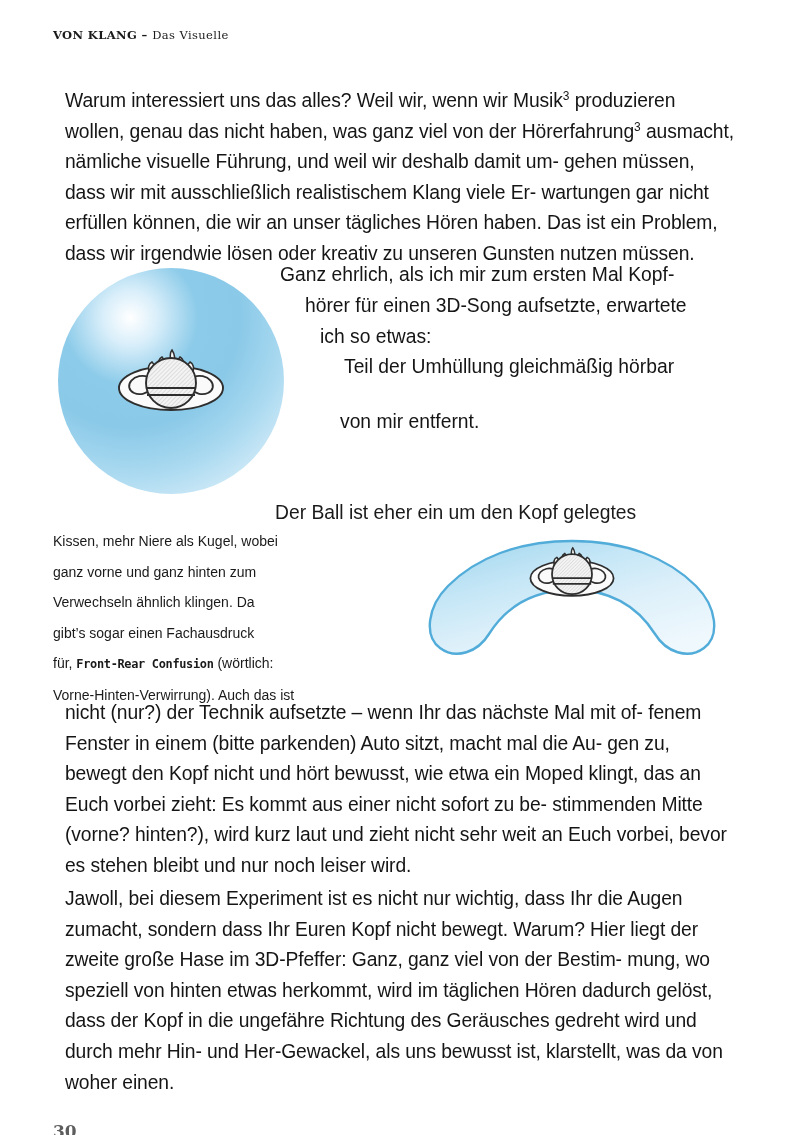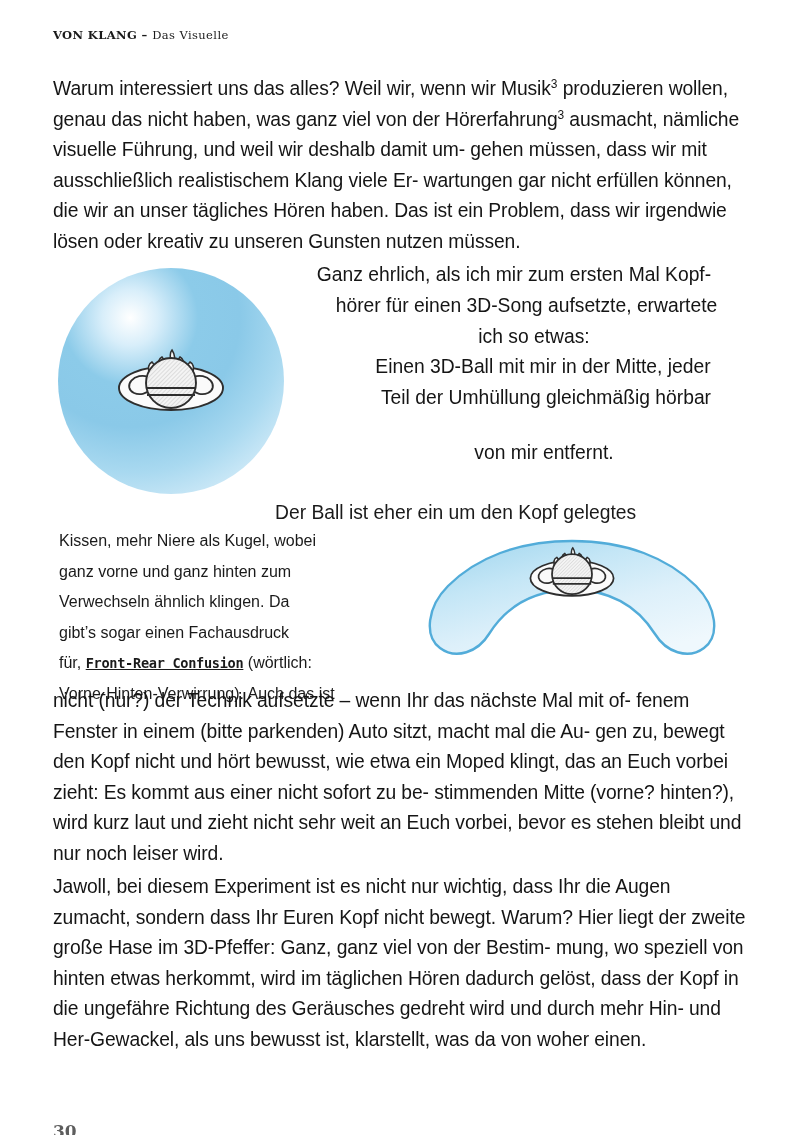--- a/index.html
+++ b/index.html
@@ -38,21 +38,21 @@
   
   .col {
     position: absolute;
     left: 53px;
     width: 694px;
     font-size: 19.3px;
     line-height: 30.6px;
     color: #151515;
     letter-spacing: -0.1px;
   }
-  .col p { margin: 0; }
+  .col p { margin: 12px; }
   sup {
     font-size: 0.62em;
     vertical-align: super;
     line-height: 0;
   }
 
   
   #para-intro { top: 74px; }
 
   
@@ -65,50 +65,49 @@
     color: #151515;
   }
   .inset-block .ln { white-space: nowrap; display: block; }
   .ind-0 { padding-left: 0px; }
   .ind-1 { padding-left: 25px; }
   .ind-2 { padding-left: 40px; }
   .ind-3 { padding-left: 58px; }
   .ind-4 { padding-left: 64px; }
   .ind-5 { padding-left: 60px; margin-top: 24px; }
 
-  #inset-expect { top: 260px; text-align: center; }
+  #inset-expect { top: 260px; }
   #inset-actual { top: 443px; }
 
   
   #line-ball {
     position: absolute;
     left: 275px;
     top: 498px;
     width: 480px;
     font-size: 19.3px;
     line-height: 30.6px;
     white-space: nowrap;
   }
 
   
   #col-narrow {
     position: absolute;
-    left: 59px;
+    left: 53px;
     top: 526px;
     width: 390px;
-    font-size: 16px;
+    font-size: 14px;
     line-height: 30.6px;
   }
   #col-narrow .ln { display: block; white-space: nowrap; }
   .slab {
     font-family: "DejaVu Sans Mono", "Liberation Mono", monospace;
     font-size: 0.85em;
     font-weight: 700;
     letter-spacing: -0.3px;
-    text-decoration: underline;
   }
 
   #para-moped { top: 686px; }
   #para-jawoll { top: 872px; }
 
   
   .folio {
     position: absolute;
     left: 53px;
     top: 1085px;
@@ -198,21 +197,20 @@
         <path d="M -25 4 L 25 4" stroke="#2e2e2e" stroke-width="1.9" fill="none"></path>
         <path d="M -24 11 L 24 11" stroke="#2e2e2e" stroke-width="1.9" fill="none"></path>
       </g>
     </svg>
   </div>
 
   <div class="inset-block" id="inset-expect">
     <span class="ln ind-0">Ganz ehrlich, als ich mir zum ersten Mal Kopf-</span>
     <span class="ln ind-1">hörer für einen 3D-Song aufsetzte, erwartete</span>
     <span class="ln ind-2">ich so etwas:</span>
-    <span class="ln ind-3">Einen 3D-Ball mit mir in der Mitte, jeder</span>
     <span class="ln ind-4">Teil der Umhüllung gleichmäßig hörbar</span>
     <span class="ln ind-5">von mir entfernt.</span>
   </div>
 
 
   <div id="line-ball">
     <span>Der Ball ist eher ein um den Kopf gelegtes</span>
   </div>
 
   <div id="col-narrow">

